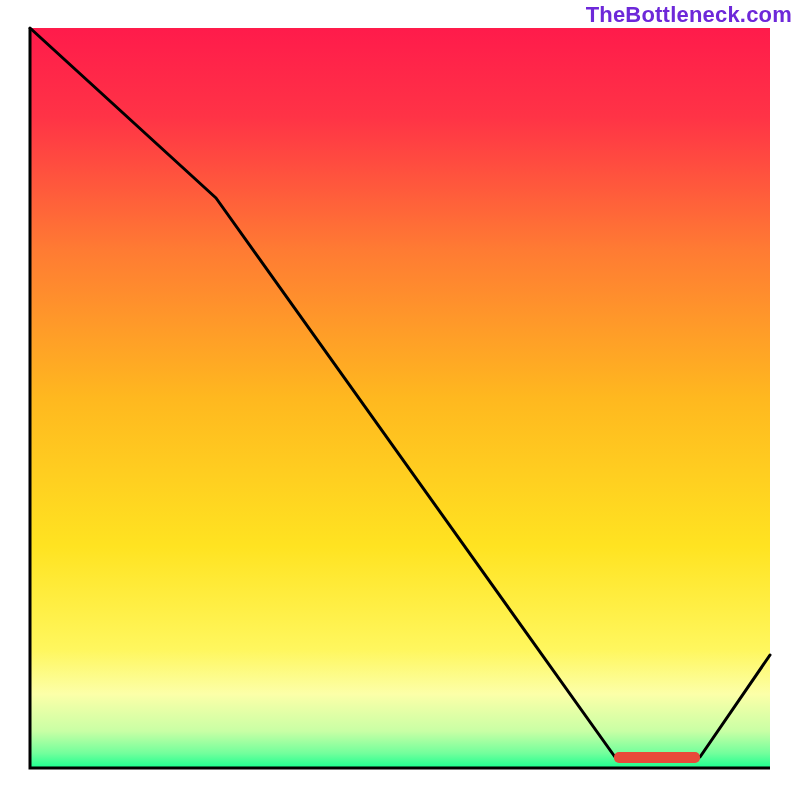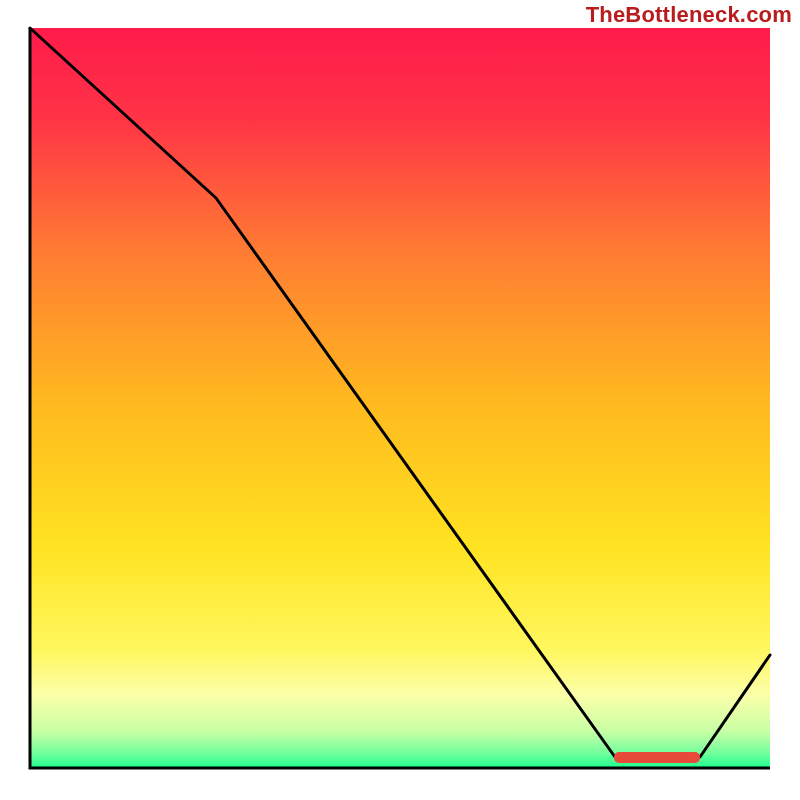--- a/index.html
+++ b/index.html
@@ -13,21 +13,21 @@
   }
   .wrap {
     position: relative;
     width: 800px;
     height: 800px;
   }
   .watermark {
     position: absolute;
     top: 2px;
     right: 8px;
-    color: #b91c1c;
+    color: #6d28d9;
     font-size: 22px;
     font-weight: bold;
     letter-spacing: 0.2px;
     z-index: 5;
     user-select: none;
   }
   svg.plot {
     position: absolute;
     left: 0;
     top: 0;

